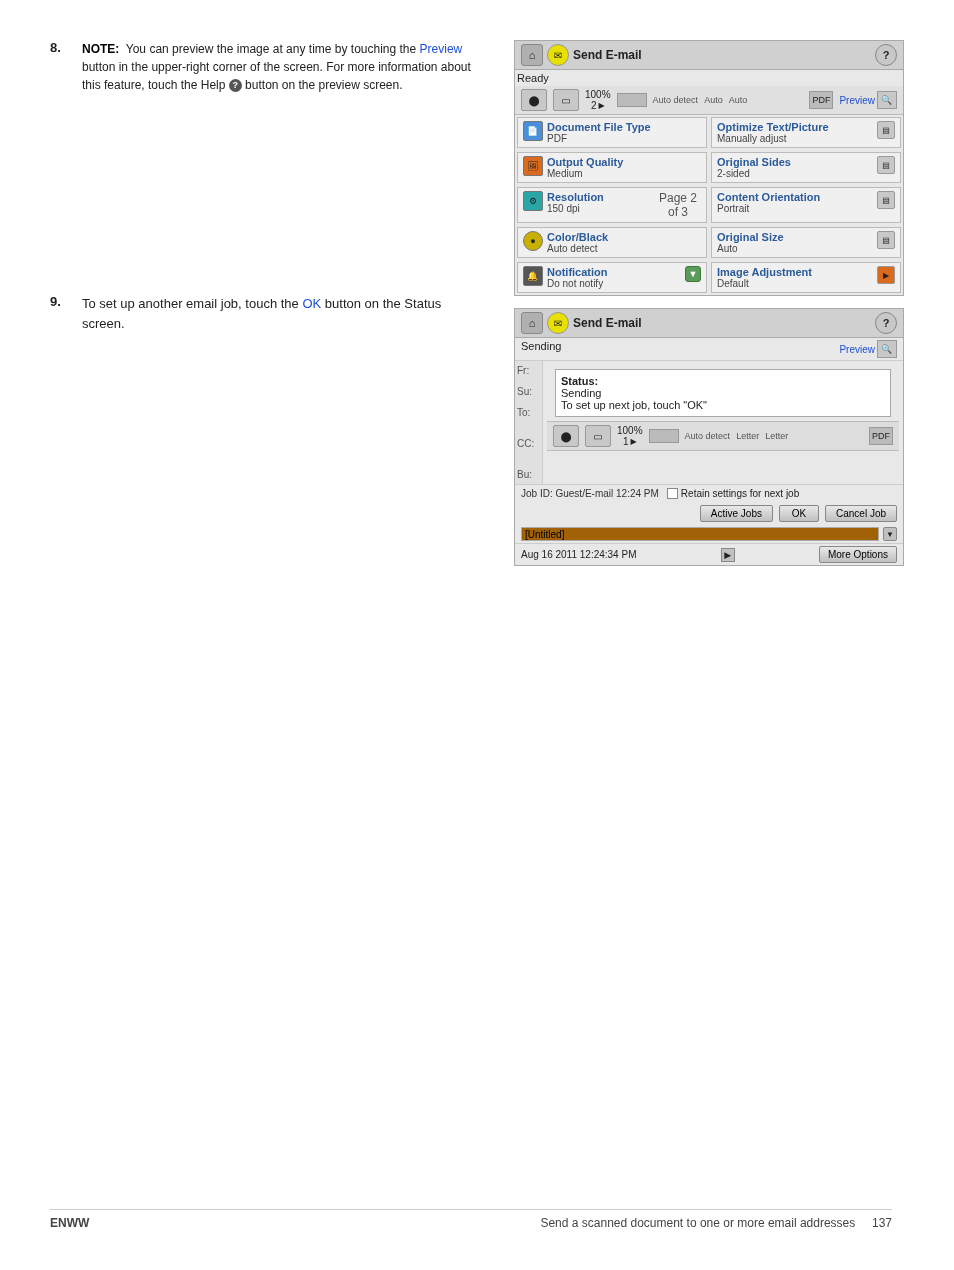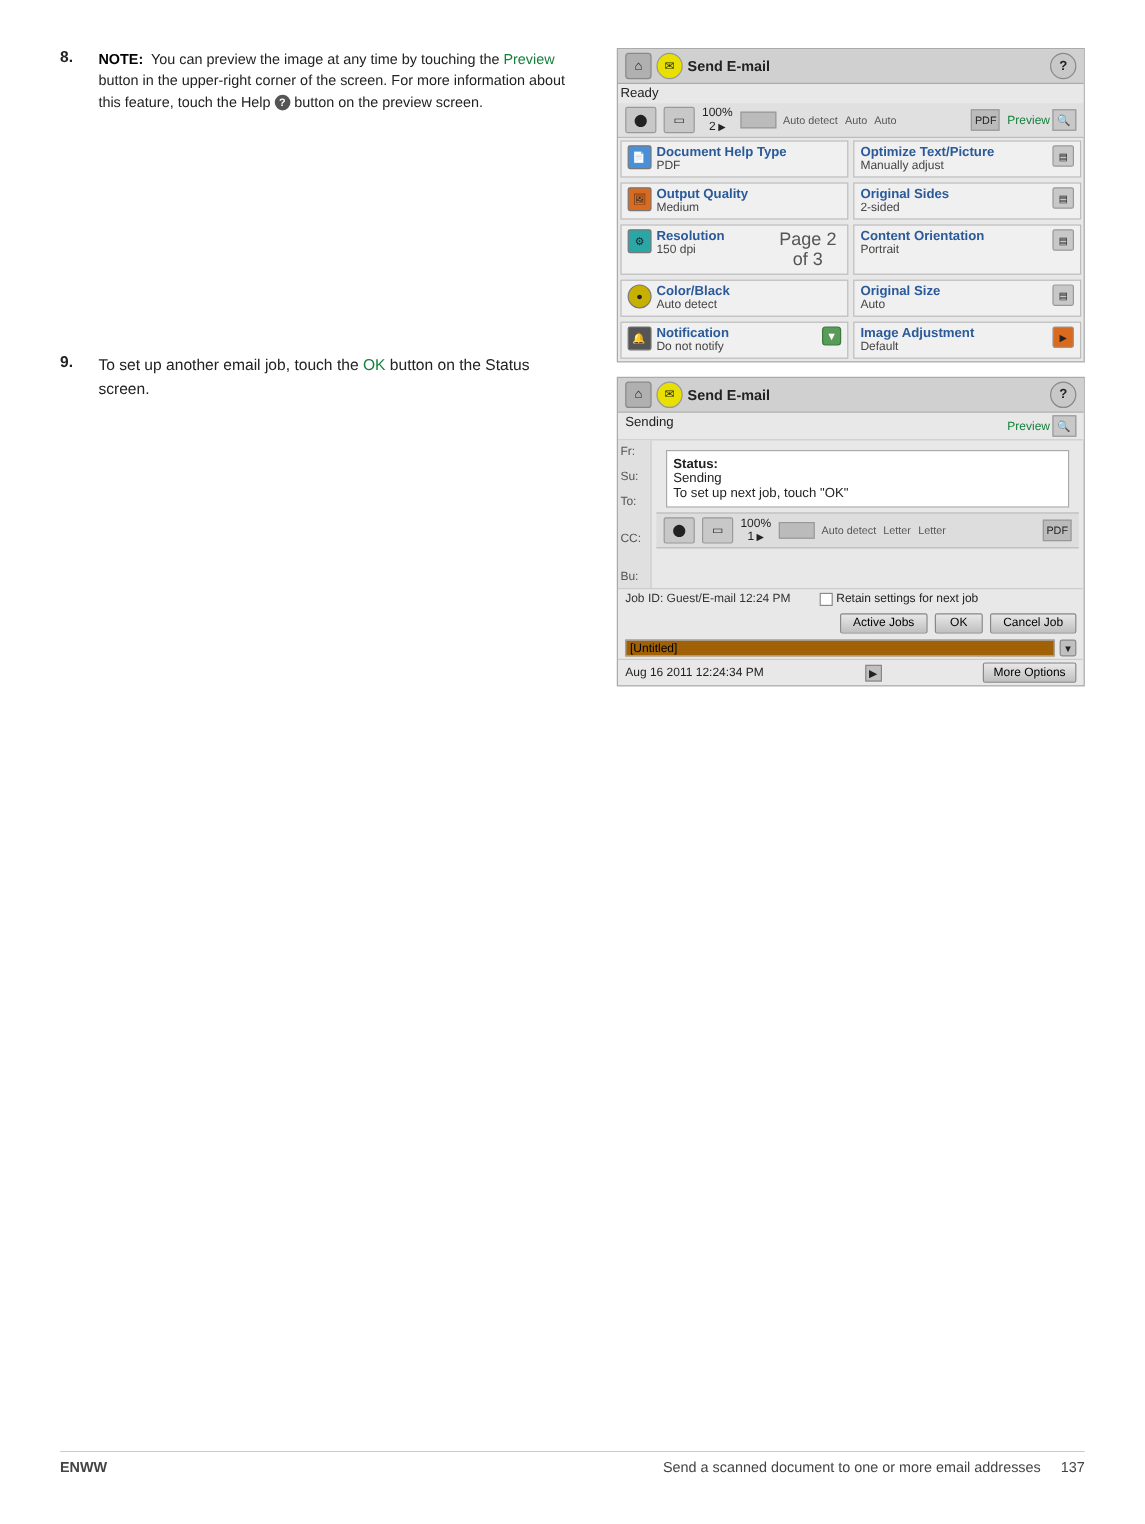--- a/index.html
+++ b/index.html
@@ -54,21 +54,21 @@
       font-size: 12px;
       line-height: 1.5;
     }
 
     .note-label {
       font-weight: bold;
       color: #000;
     }
 
     .note-link {
-      color: #15803d;
+      color: #1d4ed8;
     }
 
     .help-icon {
       display: inline-block;
       width: 13px;
       height: 13px;
       background: #555;
       border-radius: 50%;
       color: #fff;
       font-size: 9px;
@@ -266,21 +266,21 @@
       border: 1px solid #999;
       flex-shrink: 0;
       display: flex;
       align-items: center;
       justify-content: center;
       font-size: 8px;
       border-radius: 2px;
     }
 
     .page-indicator {
-      font-size: 15px;
+      font-size: 12px;
       color: #555;
       text-align: center;
       padding: 0 4px;
     }
 
     
     .sending-panel {
       border: 1px solid #aaa;
       background: #e8e8e8;
     }
@@ -292,21 +292,21 @@
       gap: 6px;
       background: #ddd;
       border-top: 1px solid #bbb;
       border-bottom: 1px solid #bbb;
     }
 
     .job-row {
       display: flex;
       align-items: center;
       padding: 3px 6px;
-      gap: 24px;
+      gap: 8px;
       font-size: 10px;
     }
 
     .job-id {
       font-size: 10px;
       color: #333;
     }
 
     .retain-checkbox {
       display: flex;
@@ -380,21 +380,21 @@
       justify-content: center;
       font-size: 8px;
       border-radius: 2px;
     }
 
     
     .page-footer {
       position: fixed;
       bottom: 40px;
       left: 50px;
-      right: 50px;
+      right: 62px;
       display: flex;
       justify-content: space-between;
       align-items: center;
       font-size: 12px;
       color: #444;
       border-top: 1px solid #ccc;
       padding-top: 6px;
     }
 
     .footer-left {
@@ -511,21 +511,21 @@
         </div>
       </div>
 
       <div class="panel-grid-with-scroll">
         <div class="panel-grid-content">
 
           <div style="display:grid;grid-template-columns:1fr 1fr;gap:0;">
             <div class="grid-item">
               <div class="grid-icon blue">📄</div>
               <div class="grid-text">
-                <div class="grid-title">Document Help Type</div>
+                <div class="grid-title">Document File Type</div>
                 <div class="grid-value">PDF</div>
               </div>
             </div>
             <div class="grid-item">
               <div class="grid-text">
                 <div class="grid-title">Optimize Text/Picture</div>
                 <div class="grid-value">Manually adjust</div>
               </div>
               <div class="right-icon">▤</div>
             </div>

